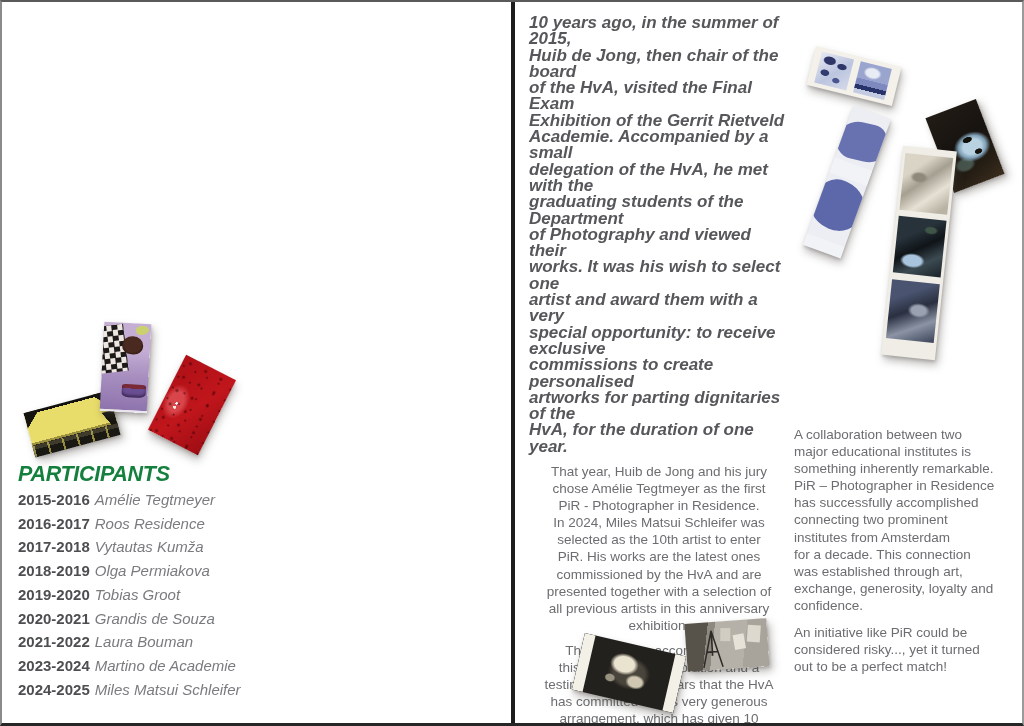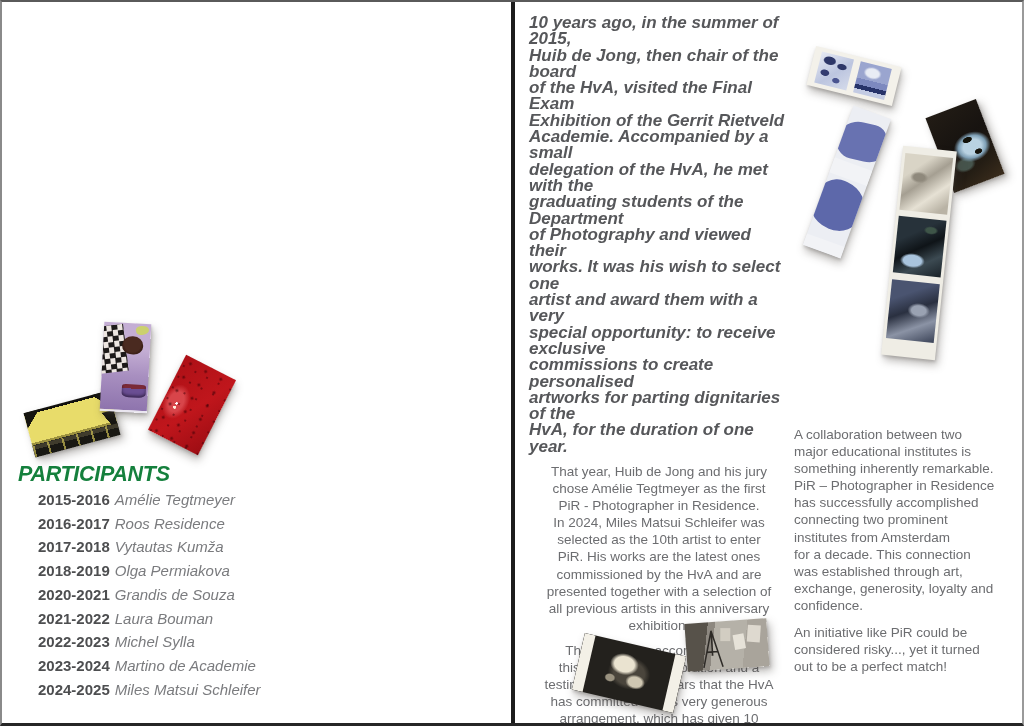--- a/index.html
+++ b/index.html
@@ -27,21 +27,21 @@
   .col-b{position:absolute; left:792px; top:424px; width:232px;}
   .col-b .body{margin-top:0;}
   .col-b .body + .body{margin-top:10px;}
 
   .participants{position:absolute; left:16px; top:459px; width:460px;}
   .participants h1{
     margin:0; font-size:21.5px; line-height:26px; font-weight:bold; font-style:italic;
     color:#15803d; letter-spacing:-0.3px;
   }
   .p-list{margin-top:1px;}
-  .p-row{line-height:23.7px; font-size:15px; white-space:nowrap;margin-left:20px;}
+  .p-row{line-height:23.7px; font-size:15px; white-space:nowrap;}
   .p-years{font-weight:bold; color:#4d4e50;}
   .p-name{font-style:italic; color:#7a7b7e; margin-left:5px;}
 
   
   .ph{position:absolute; overflow:hidden;
       box-shadow:3px 5px 8px rgba(70,64,58,.35), 1px 2px 3px rgba(70,64,58,.22);}
   .ph > div{position:absolute;}
 
   #ph-diptych{left:808px; top:54px; width:88px; height:40px; transform:rotate(14deg); background:#f3f1ea;}
   #ph-diptych .fL{left:8%; top:10%; width:37%; height:80%;
@@ -147,23 +147,23 @@
 <div class="spread">
 
   <div class="page page-left">
     <div class="participants">
       <h1>PARTICIPANTS</h1>
       <div class="p-list">
         <div class="p-row"><span class="p-years">2015-2016</span><span class="p-name">Amélie Tegtmeyer</span></div>
         <div class="p-row"><span class="p-years">2016-2017</span><span class="p-name">Roos Residence</span></div>
         <div class="p-row"><span class="p-years">2017-2018</span><span class="p-name">Vytautas Kumža</span></div>
         <div class="p-row"><span class="p-years">2018-2019</span><span class="p-name">Olga Permiakova</span></div>
+        <div class="p-row"><span class="p-years">2019-2020</span><span class="p-name">Tobias Groot</span></div>
         <div class="p-row"><span class="p-years">2020-2021</span><span class="p-name">Grandis de Souza</span></div>
         <div class="p-row"><span class="p-years">2021-2022</span><span class="p-name">Laura Bouman</span></div>
-        <div class="p-row"><span class="p-years">2022-2023</span><span class="p-name">Michel Sylla</span></div>
         <div class="p-row"><span class="p-years">2023-2024</span><span class="p-name">Martino de Academie</span></div>
         <div class="p-row"><span class="p-years">2024-2025</span><span class="p-name">Miles Matsui Schleifer</span></div>
       </div>
     </div>
   </div>
 
   <div class="divider"></div>
 
   <div class="page page-right"></div>
 

